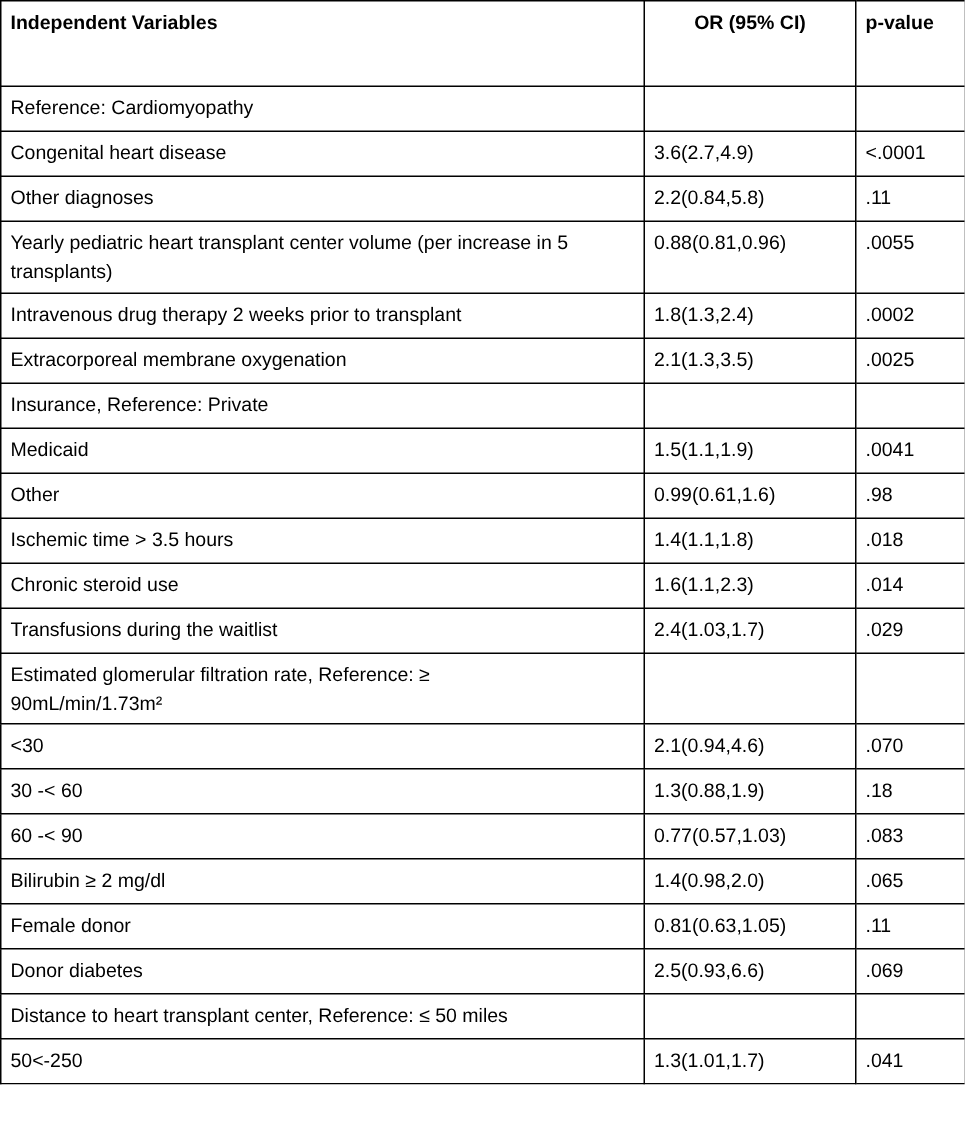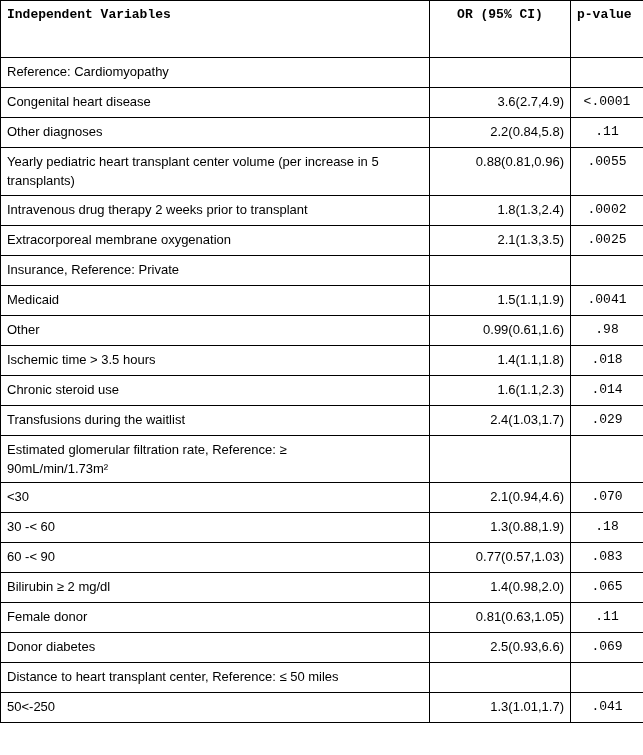--- a/index.html
+++ b/index.html
@@ -25,41 +25,39 @@
     border: 1px solid #000000;
     vertical-align: top;
     padding: 5px 6px 4px 6px;
     line-height: 1.45;
     overflow: hidden;
   }
   table.results thead th {
     font-weight: bold;
     text-align: left;
     height: 57px;
-    font-family: Liberation Mono, monospace;
   }
   table.results thead th.or-col {
     text-align: center;
   }
   table.results tbody td {
     height: 30px;
     font-weight: normal;
   }
   td.var-cell {
     white-space: pre-line;
     margin-left: 12px;
   }
   td.var-cell.indent {
   }
   td.or-cell {
-    text-align: right;
+    text-align: left;
   }
   td.p-cell {
-    text-align: center;
-    font-family: Liberation Mono, monospace;
+    text-align: left;
   }
 </style>
 </head>
 <body>
 
 <div class="page">
   <table class="results">
     <colgroup>
       <col style="width: 429px;">
       <col style="width: 141px;">

